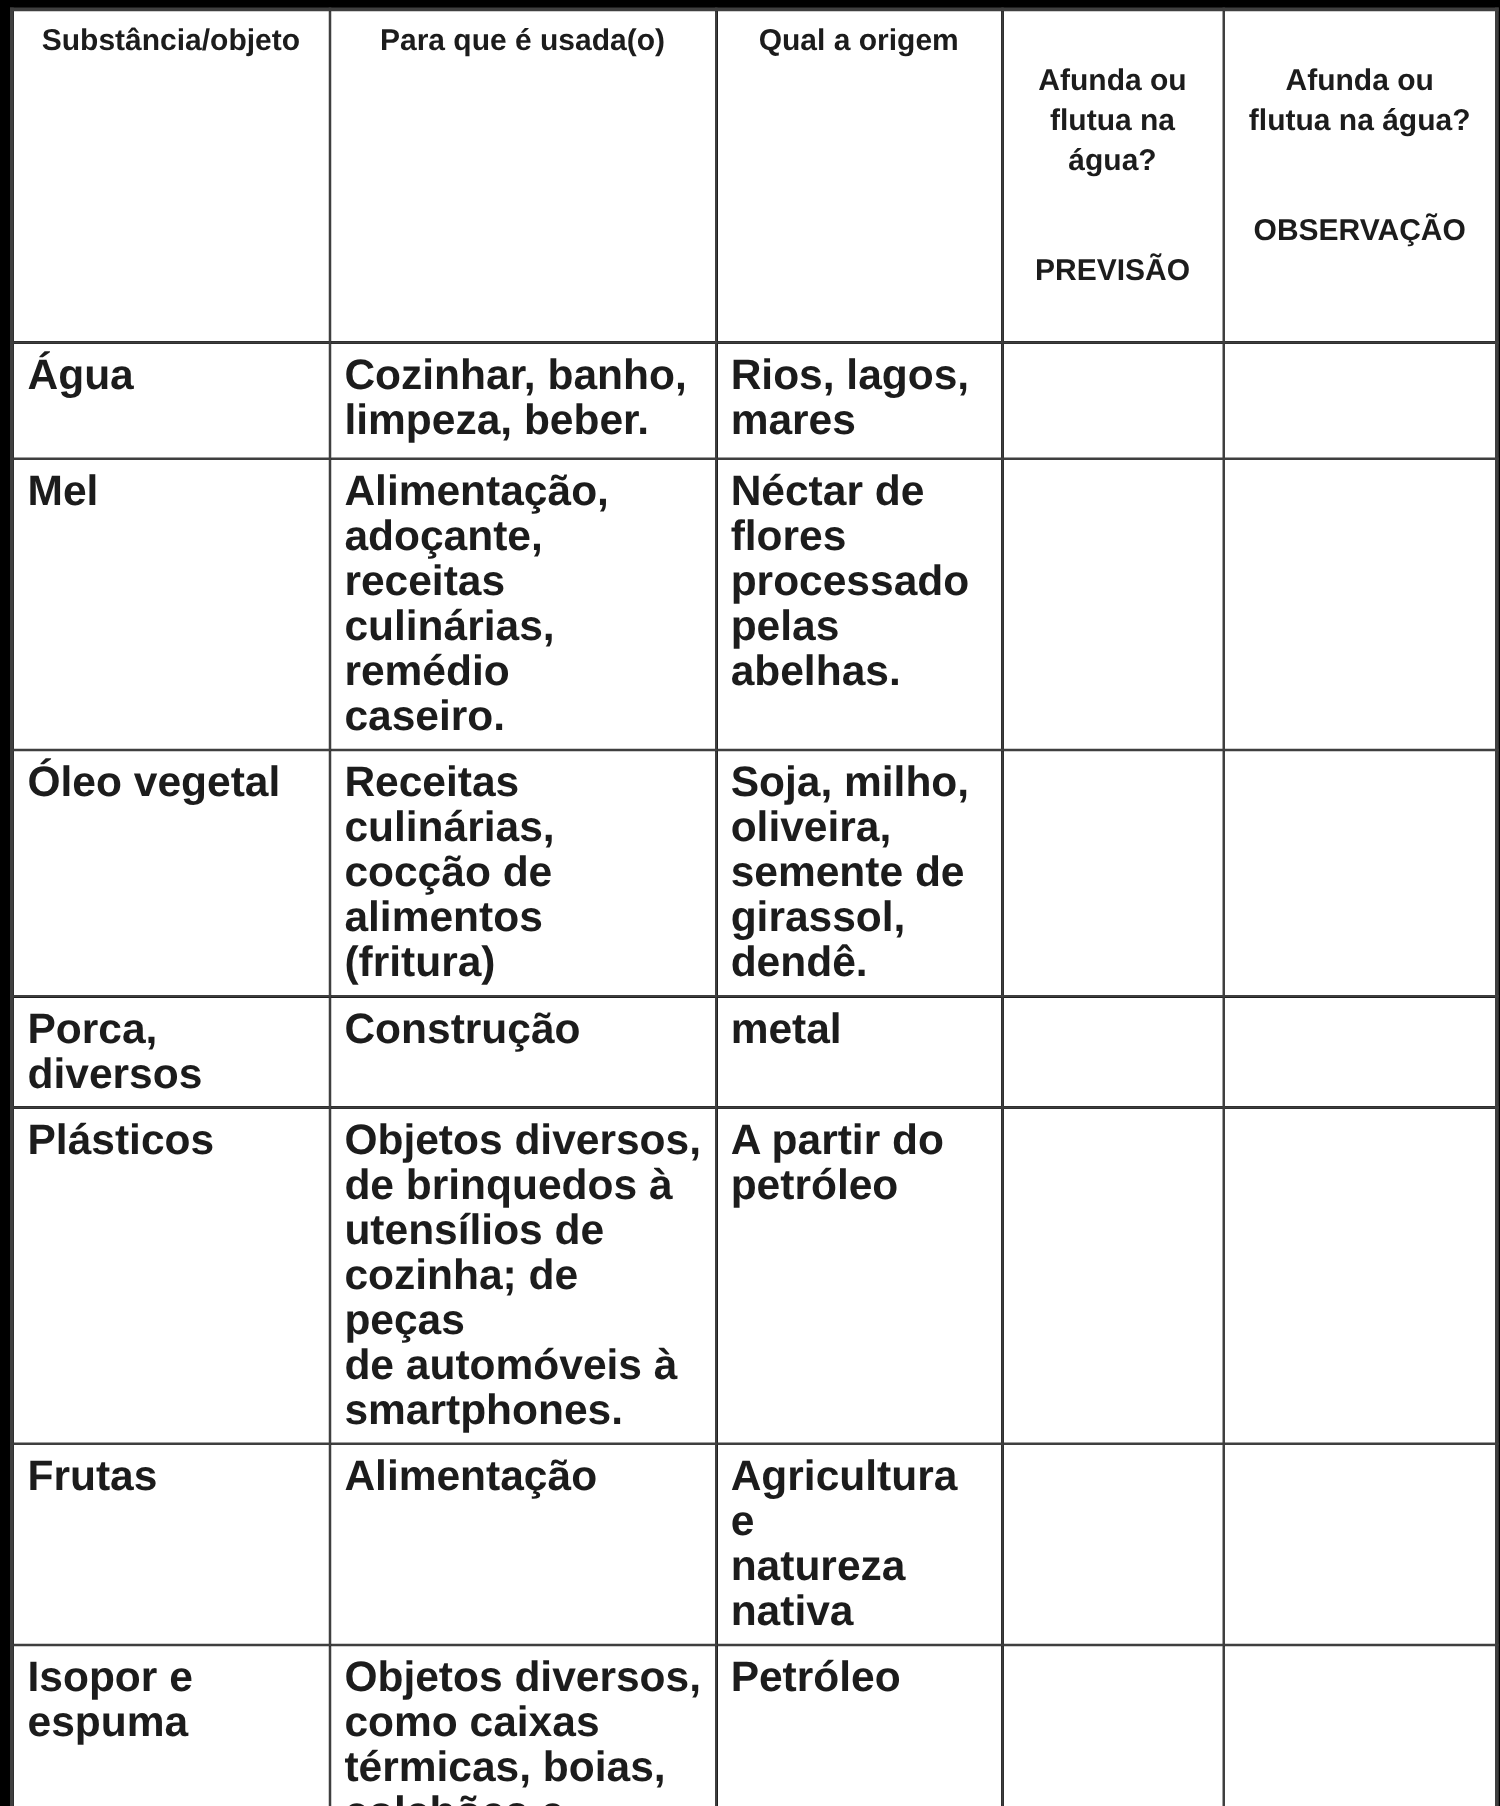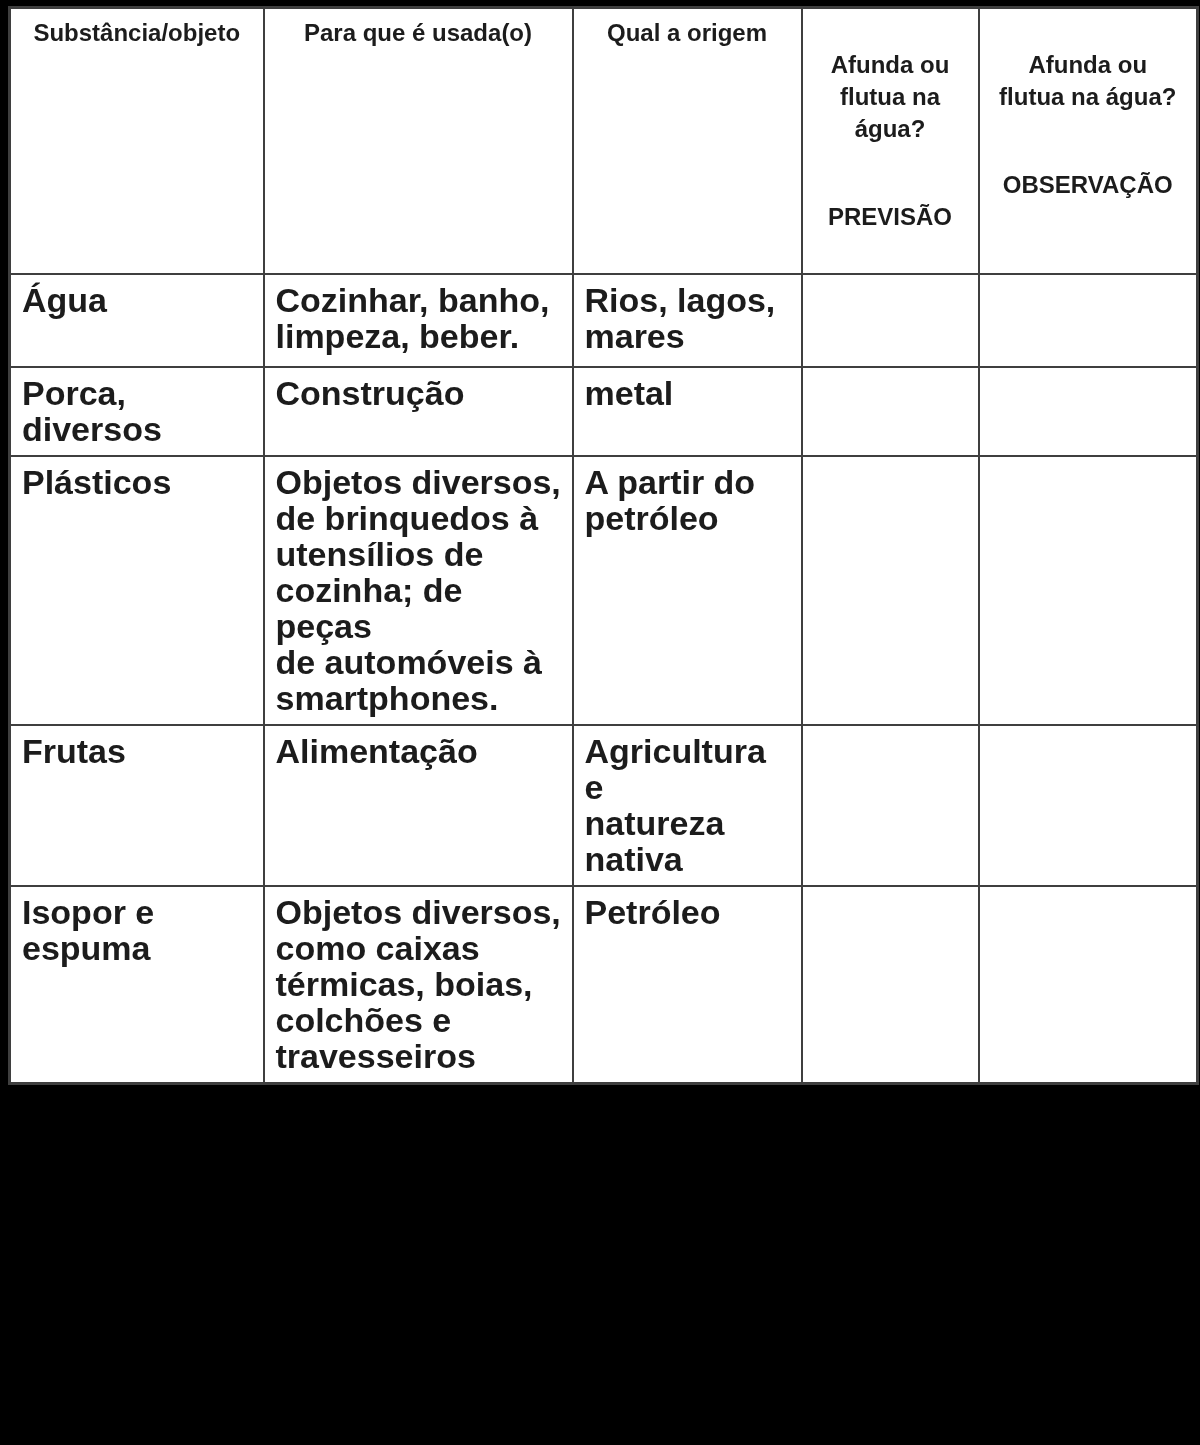--- a/index.html
+++ b/index.html
@@ -98,20 +98,47 @@
       <tbody>
           <tr data-rh="93">
     <td>Água</td>
     <td>Cozinhar, banho,
 limpeza, beber.</td>
     <td>Rios, lagos,
 mares</td>
     <td></td>
     <td></td>
   </tr>
+          <tr data-rh="197">
+    <td>Mel</td>
+    <td>Alimentação,
+adoçante, receitas
+culinárias, remédio
+caseiro.</td>
+    <td>Néctar de
+flores
+processado
+pelas
+abelhas.</td>
+    <td></td>
+    <td></td>
+  </tr>
+          <tr data-rh="196">
+    <td>Óleo vegetal</td>
+    <td>Receitas culinárias,
+cocção de
+alimentos (fritura)</td>
+    <td>Soja, milho,
+oliveira,
+semente de
+girassol,
+dendê.</td>
+    <td></td>
+    <td></td>
+  </tr>
           <tr data-rh="54">
     <td>Porca, diversos</td>
     <td>Construção</td>
     <td>metal</td>
     <td></td>
     <td></td>
   </tr>
           <tr data-rh="236">
     <td>Plásticos</td>
     <td>Objetos diversos,

